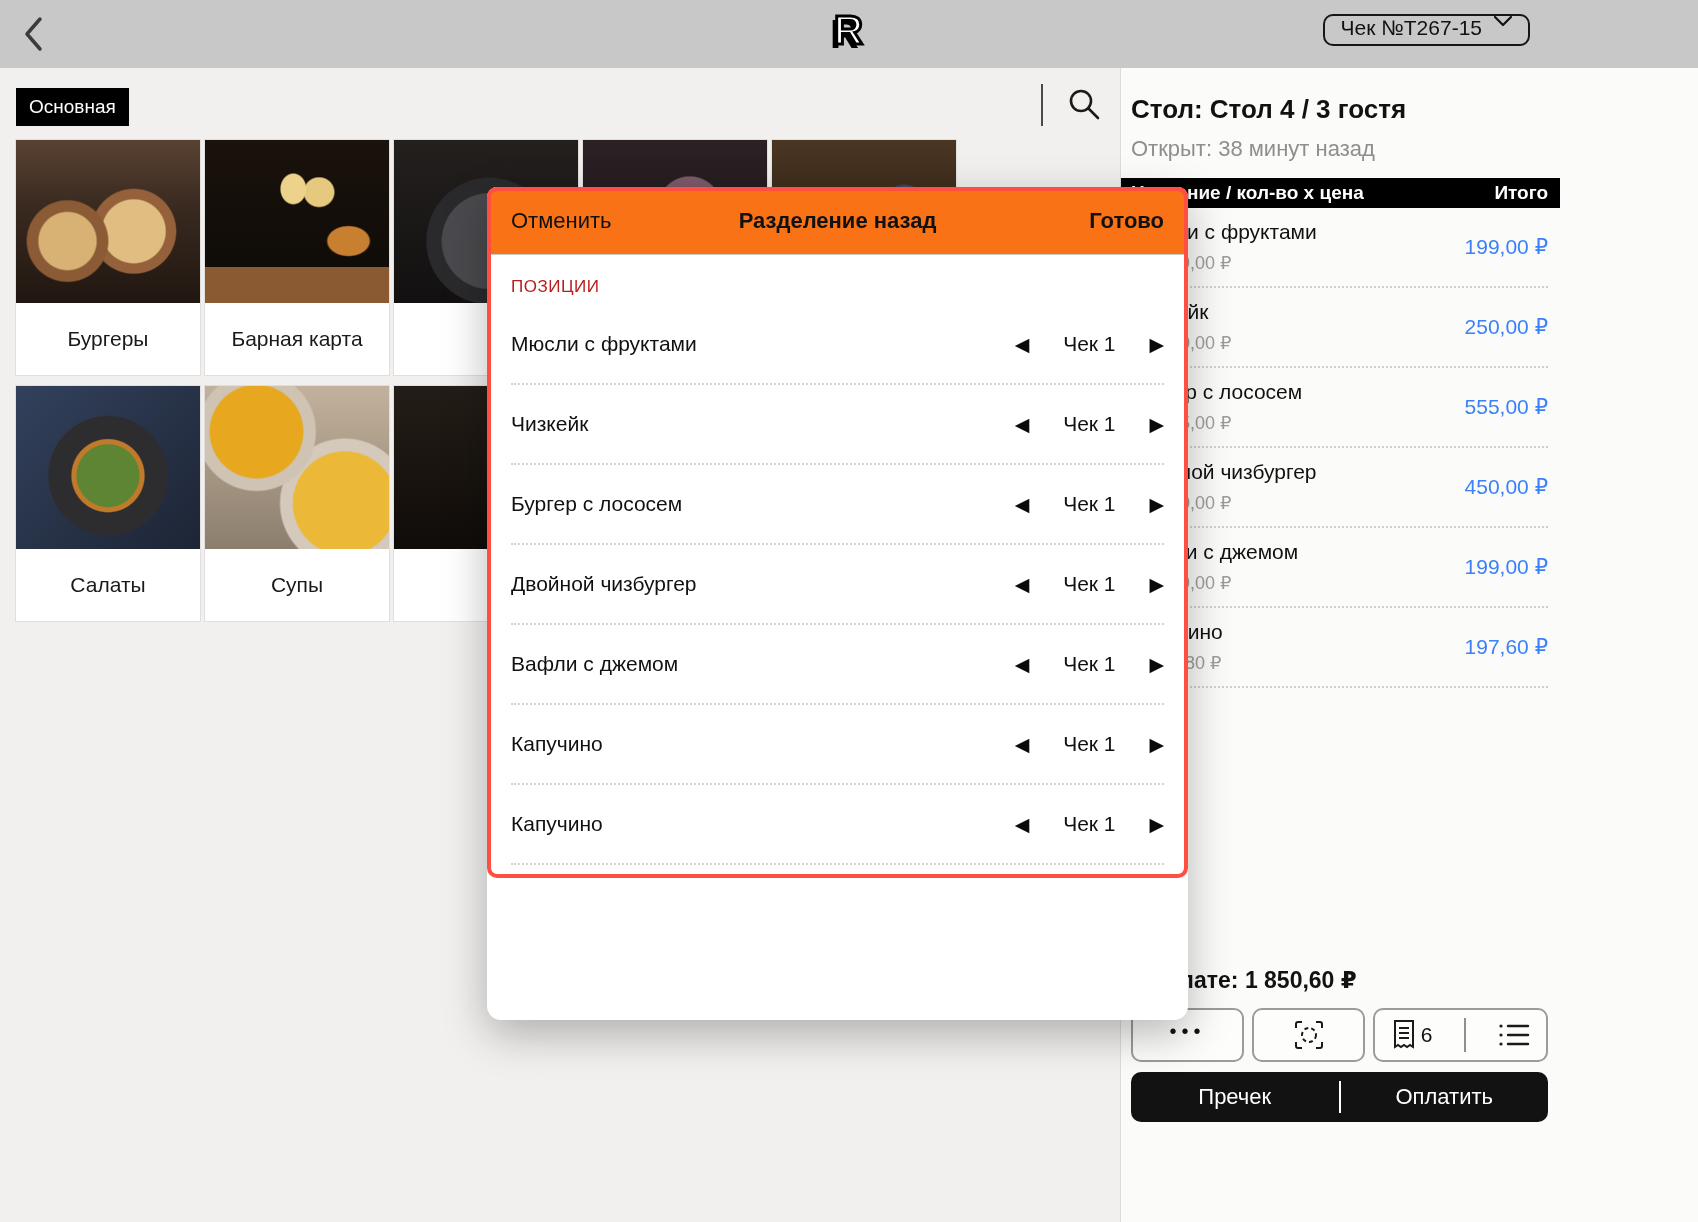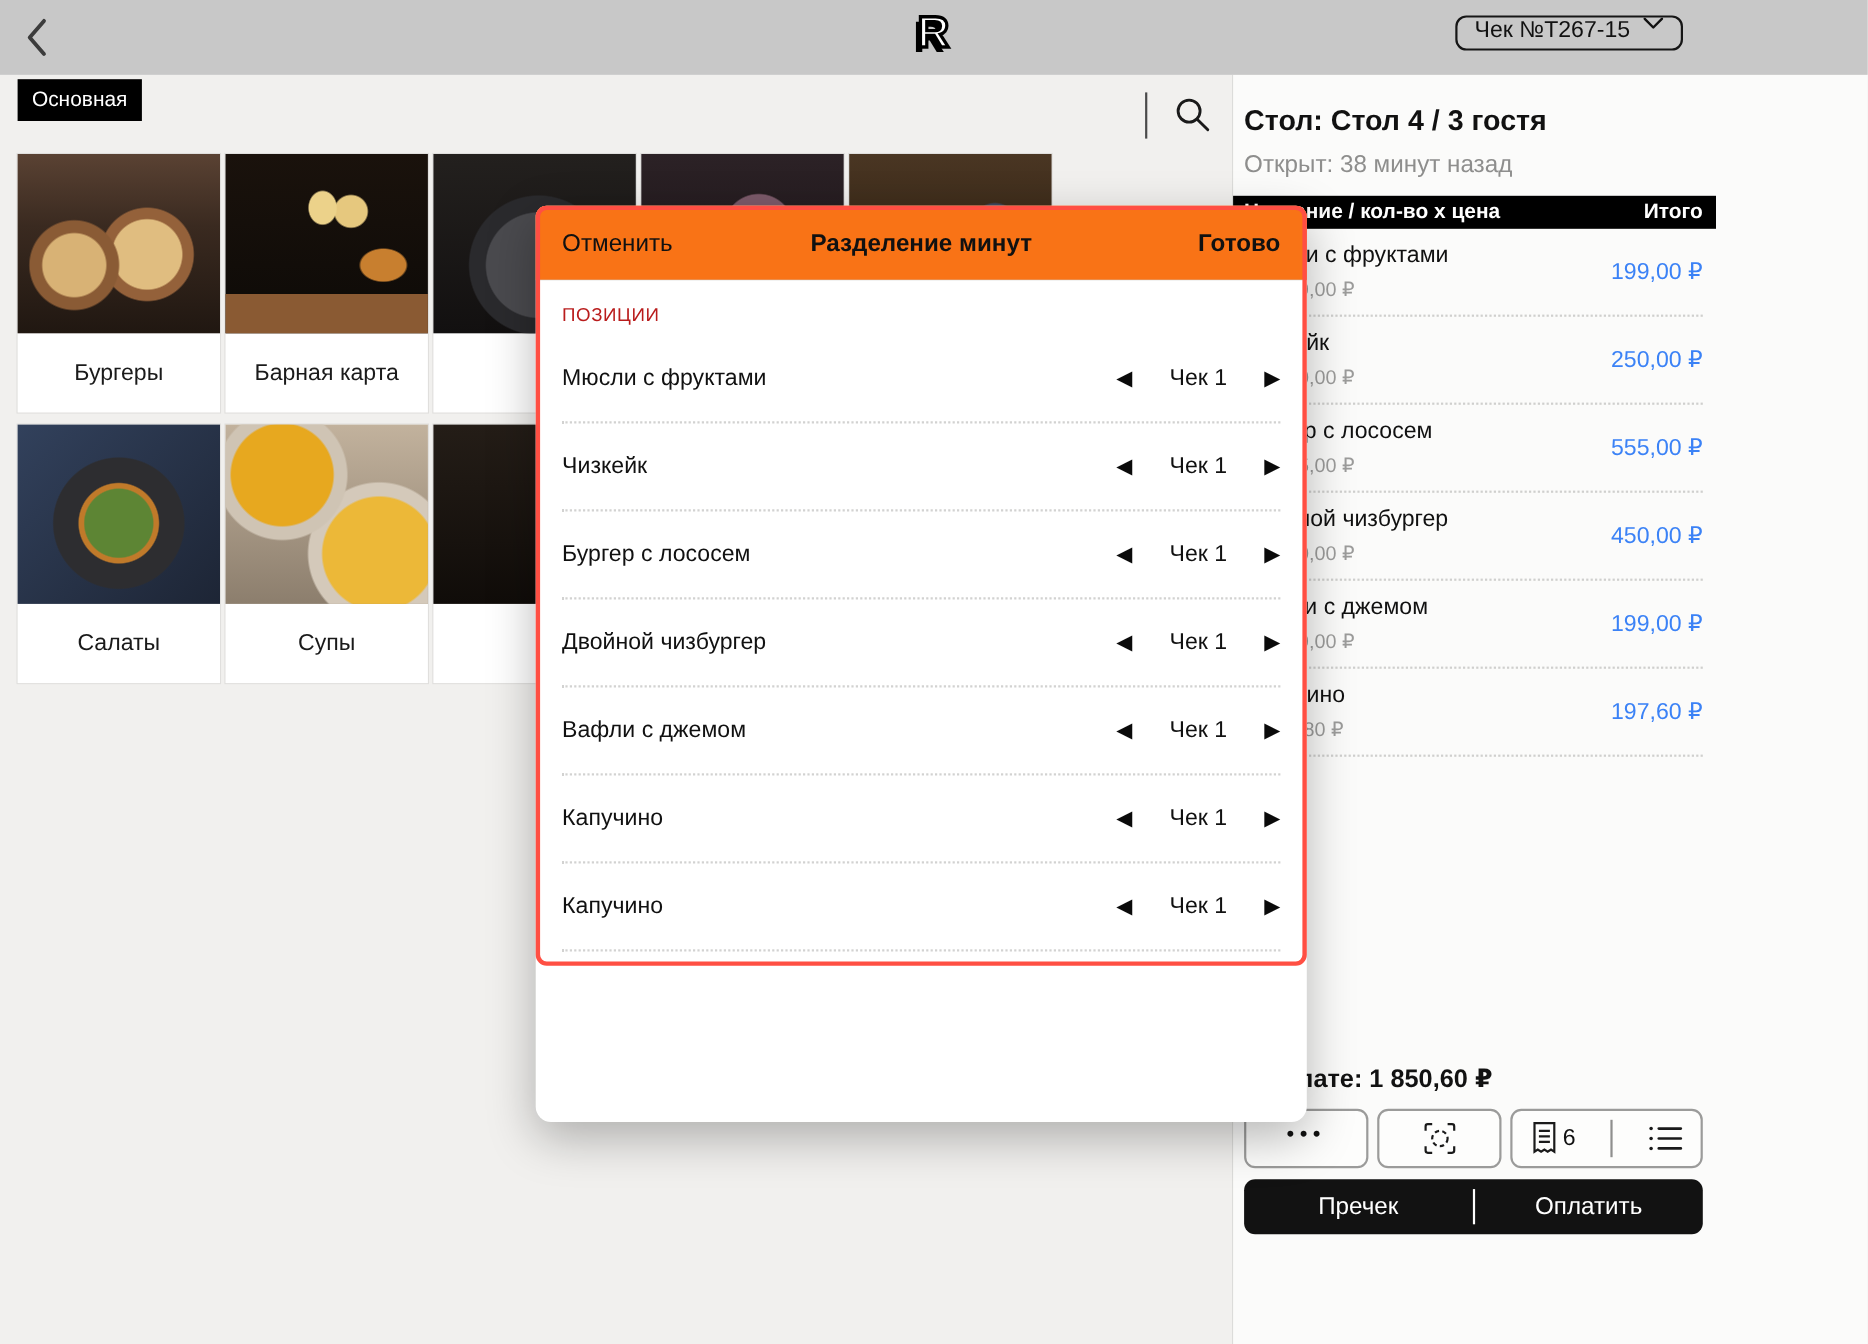--- a/index.html
+++ b/index.html
@@ -9,21 +9,21 @@
   
   .topbar { position:absolute; top:0; left:0; right:0; height:68px; background:#c8c8c8; z-index:40; }
   .back-btn { position:absolute; left:16px; top:16px; width:34px; height:36px; display:flex; align-items:center; justify-content:center; cursor:pointer; }
   .logo { position:absolute; left:0; right:0; top:8px; text-align:center; font-size:40px; font-weight:800; color:#fff;
           -webkit-text-stroke:3px #000; text-shadow:-4px 4px 0 #000; letter-spacing:1px; }
   .check-selector { position:absolute; right:168px; top:14px; height:32px; border:2px solid #161616; border-radius:10px;
           display:flex; gap:12px; padding:0 16px; font-size:21px; color:#111; cursor:pointer; }
 
   
   .menu { position:absolute; left:0; top:68px; width:1120px; bottom:0; background:#f1f0ee; }
-  .category-badge { position:absolute; left:16px; top:4px; background:#000; color:#fff; font-size:19px; padding:8px 13px; }
+  .category-badge { position:absolute; left:16px; top:20px; background:#000; color:#fff; font-size:19px; padding:8px 13px; }
   .search-divider { position:absolute; left:1041px; top:16px; width:2px; height:42px; background:#4a4a4a; }
   .search-btn { position:absolute; left:1062px; top:14px; width:44px; height:44px; display:flex; align-items:center; justify-content:center; cursor:pointer; }
 
   .tiles { position:absolute; left:16px; top:72px; width:1025px; display:flex; flex-wrap:wrap; }
   .tile { width:184px; height:235px; margin:0 5px 11px 0; background:#fff; box-shadow:0 0 0 1px rgba(0,0,0,.07); }
   .tile .photo { height:163px; }
   .tile .tile-label { height:72px; display:flex; align-items:center; justify-content:center; font-size:21px; color:#1a1a1a; }
 
   .ph-burgers { background:
       radial-gradient(circle at 28% 62%, #d8b275 0 17%, #8a5b35 18% 24%, transparent 25%),
@@ -254,21 +254,21 @@
   <div class="pay-bar">
     <div class="pay-cell">Пречек</div>
     <div class="pay-divider"></div>
     <div class="pay-cell">Оплатить</div>
   </div>
 </div>
 
 <div class="modal">
   <div class="modal-header">
     <span class="modal-cancel">Отменить</span>
-    <span class="modal-title">Разделение минут</span>
+    <span class="modal-title">Разделение назад</span>
     <span class="modal-done">Готово</span>
   </div>
   <div class="section-label">ПОЗИЦИИ</div>
 
   <div class="modal-rows">
     <div class="modal-row">
       <span class="item-name">Мюсли с фруктами</span>
       <span class="tri">◀</span>
       <span class="check-label">Чек 1</span>
       <span class="tri">▶</span>

